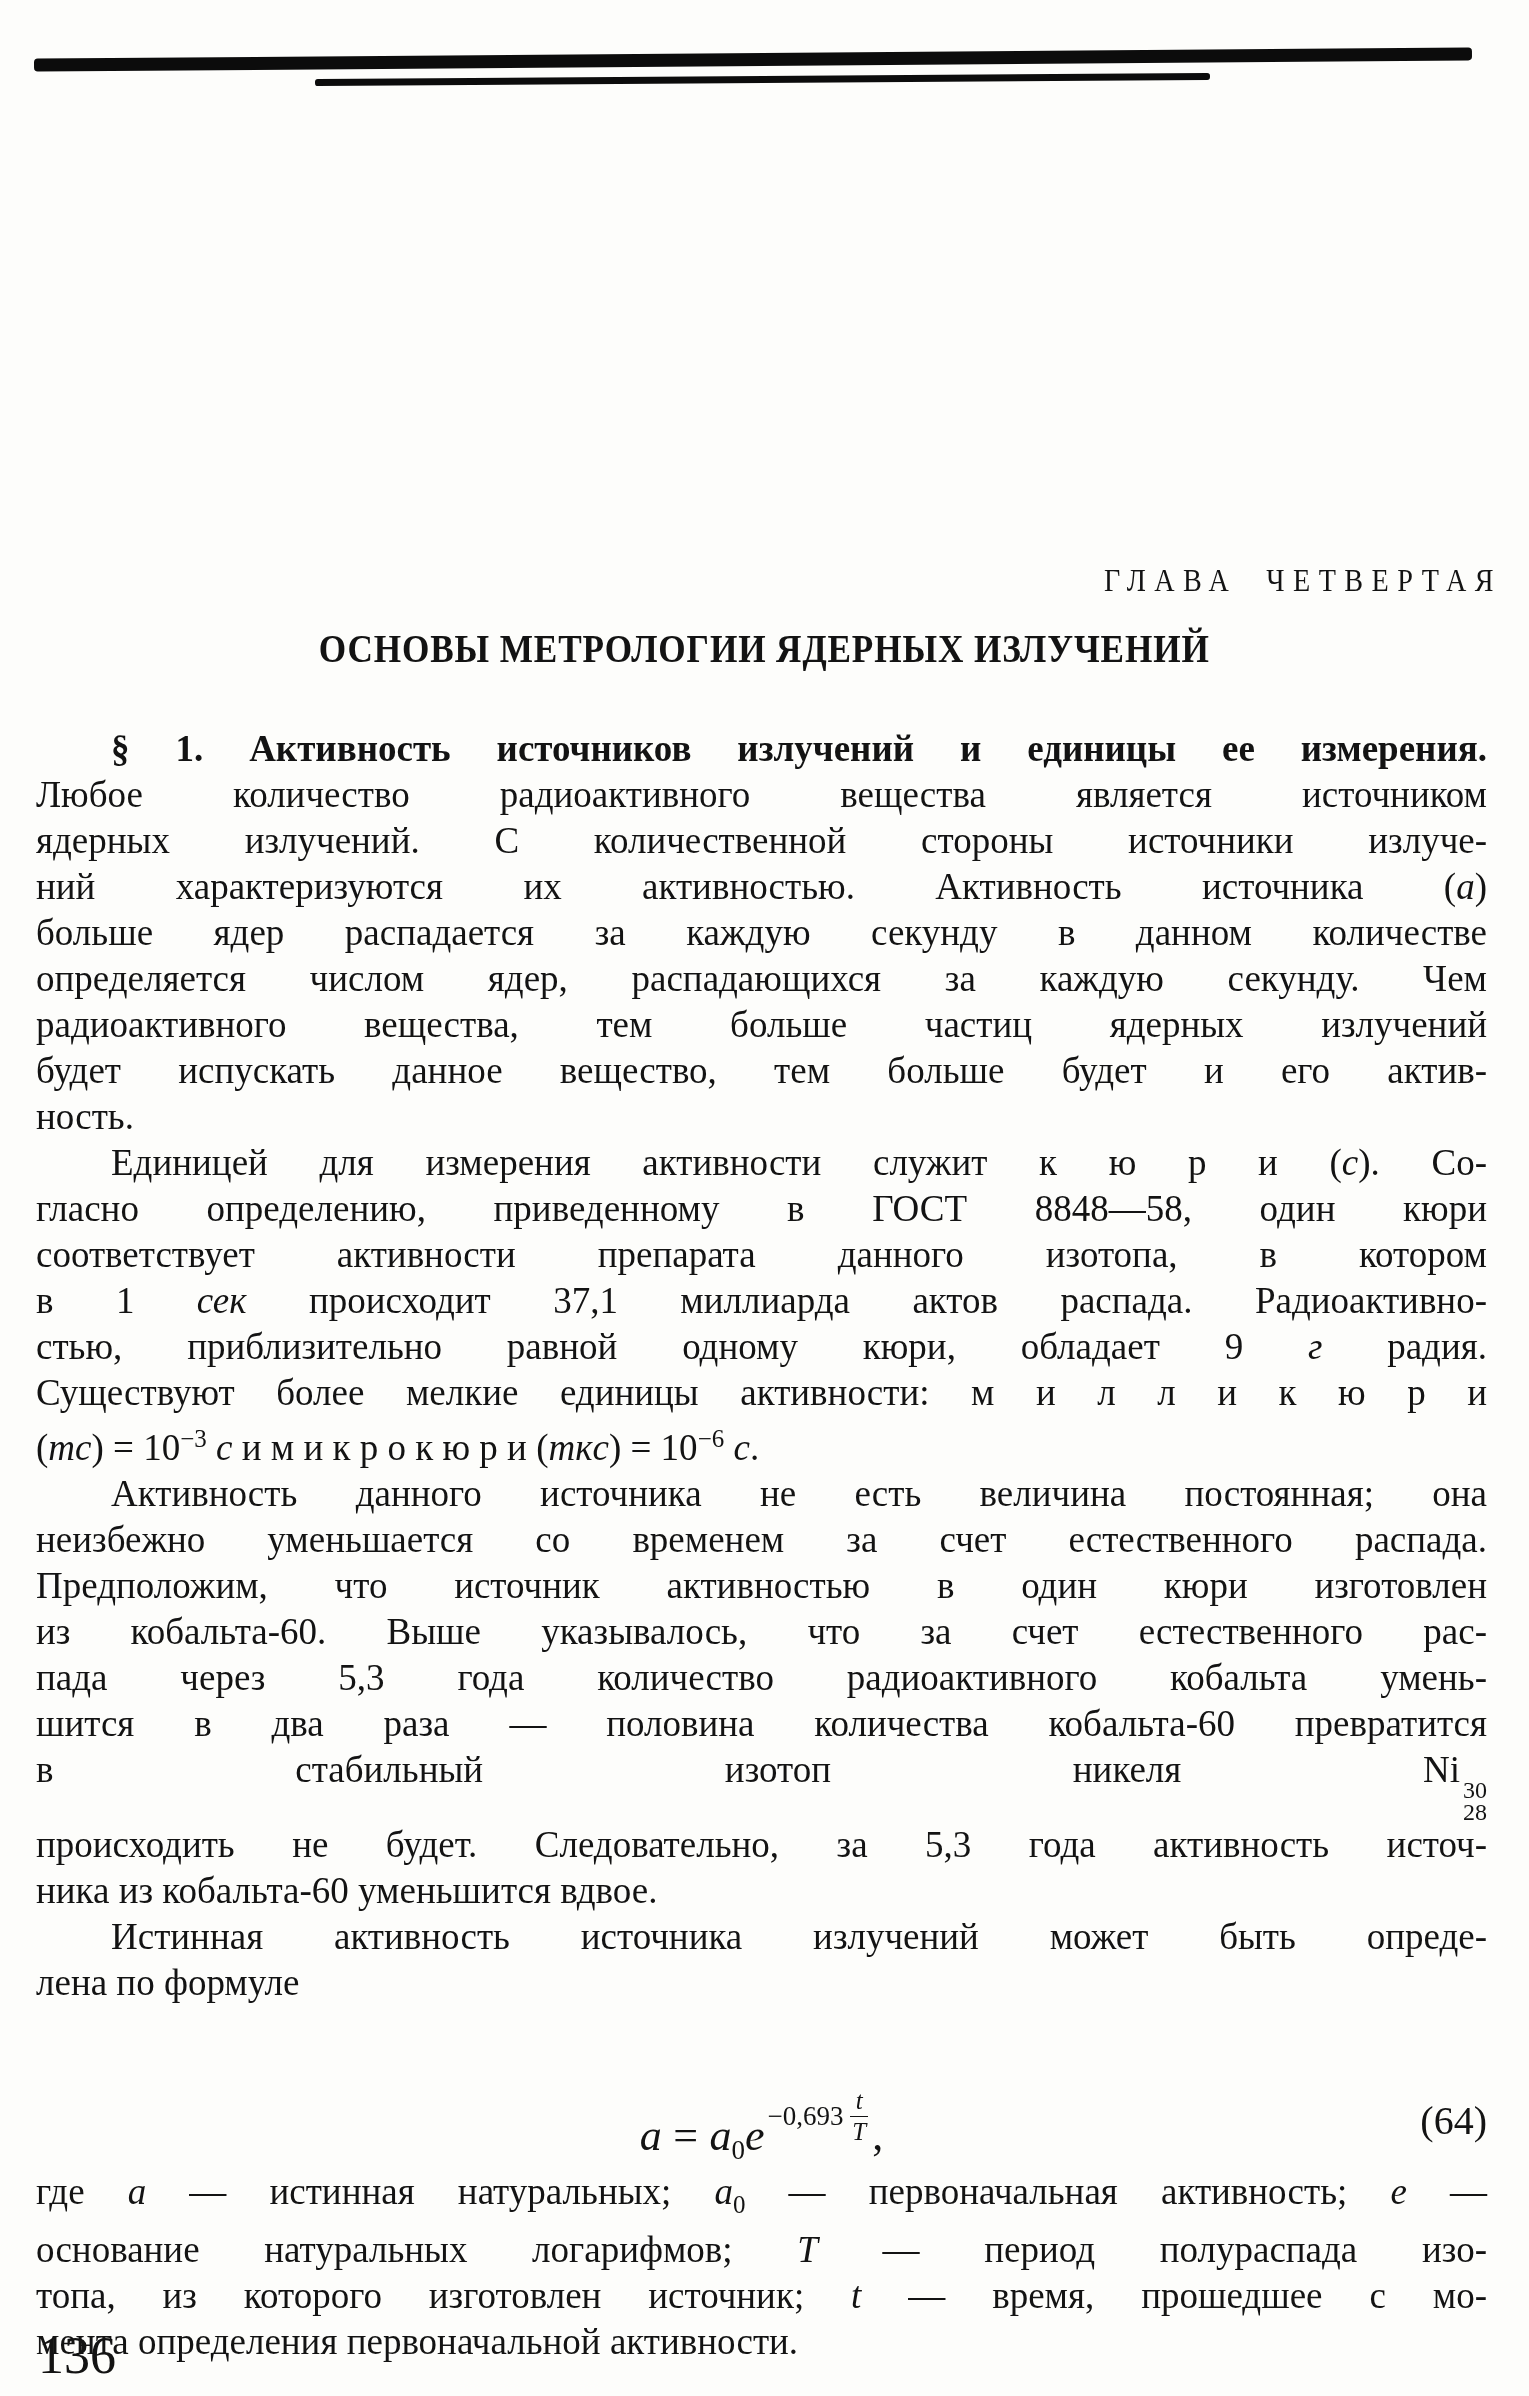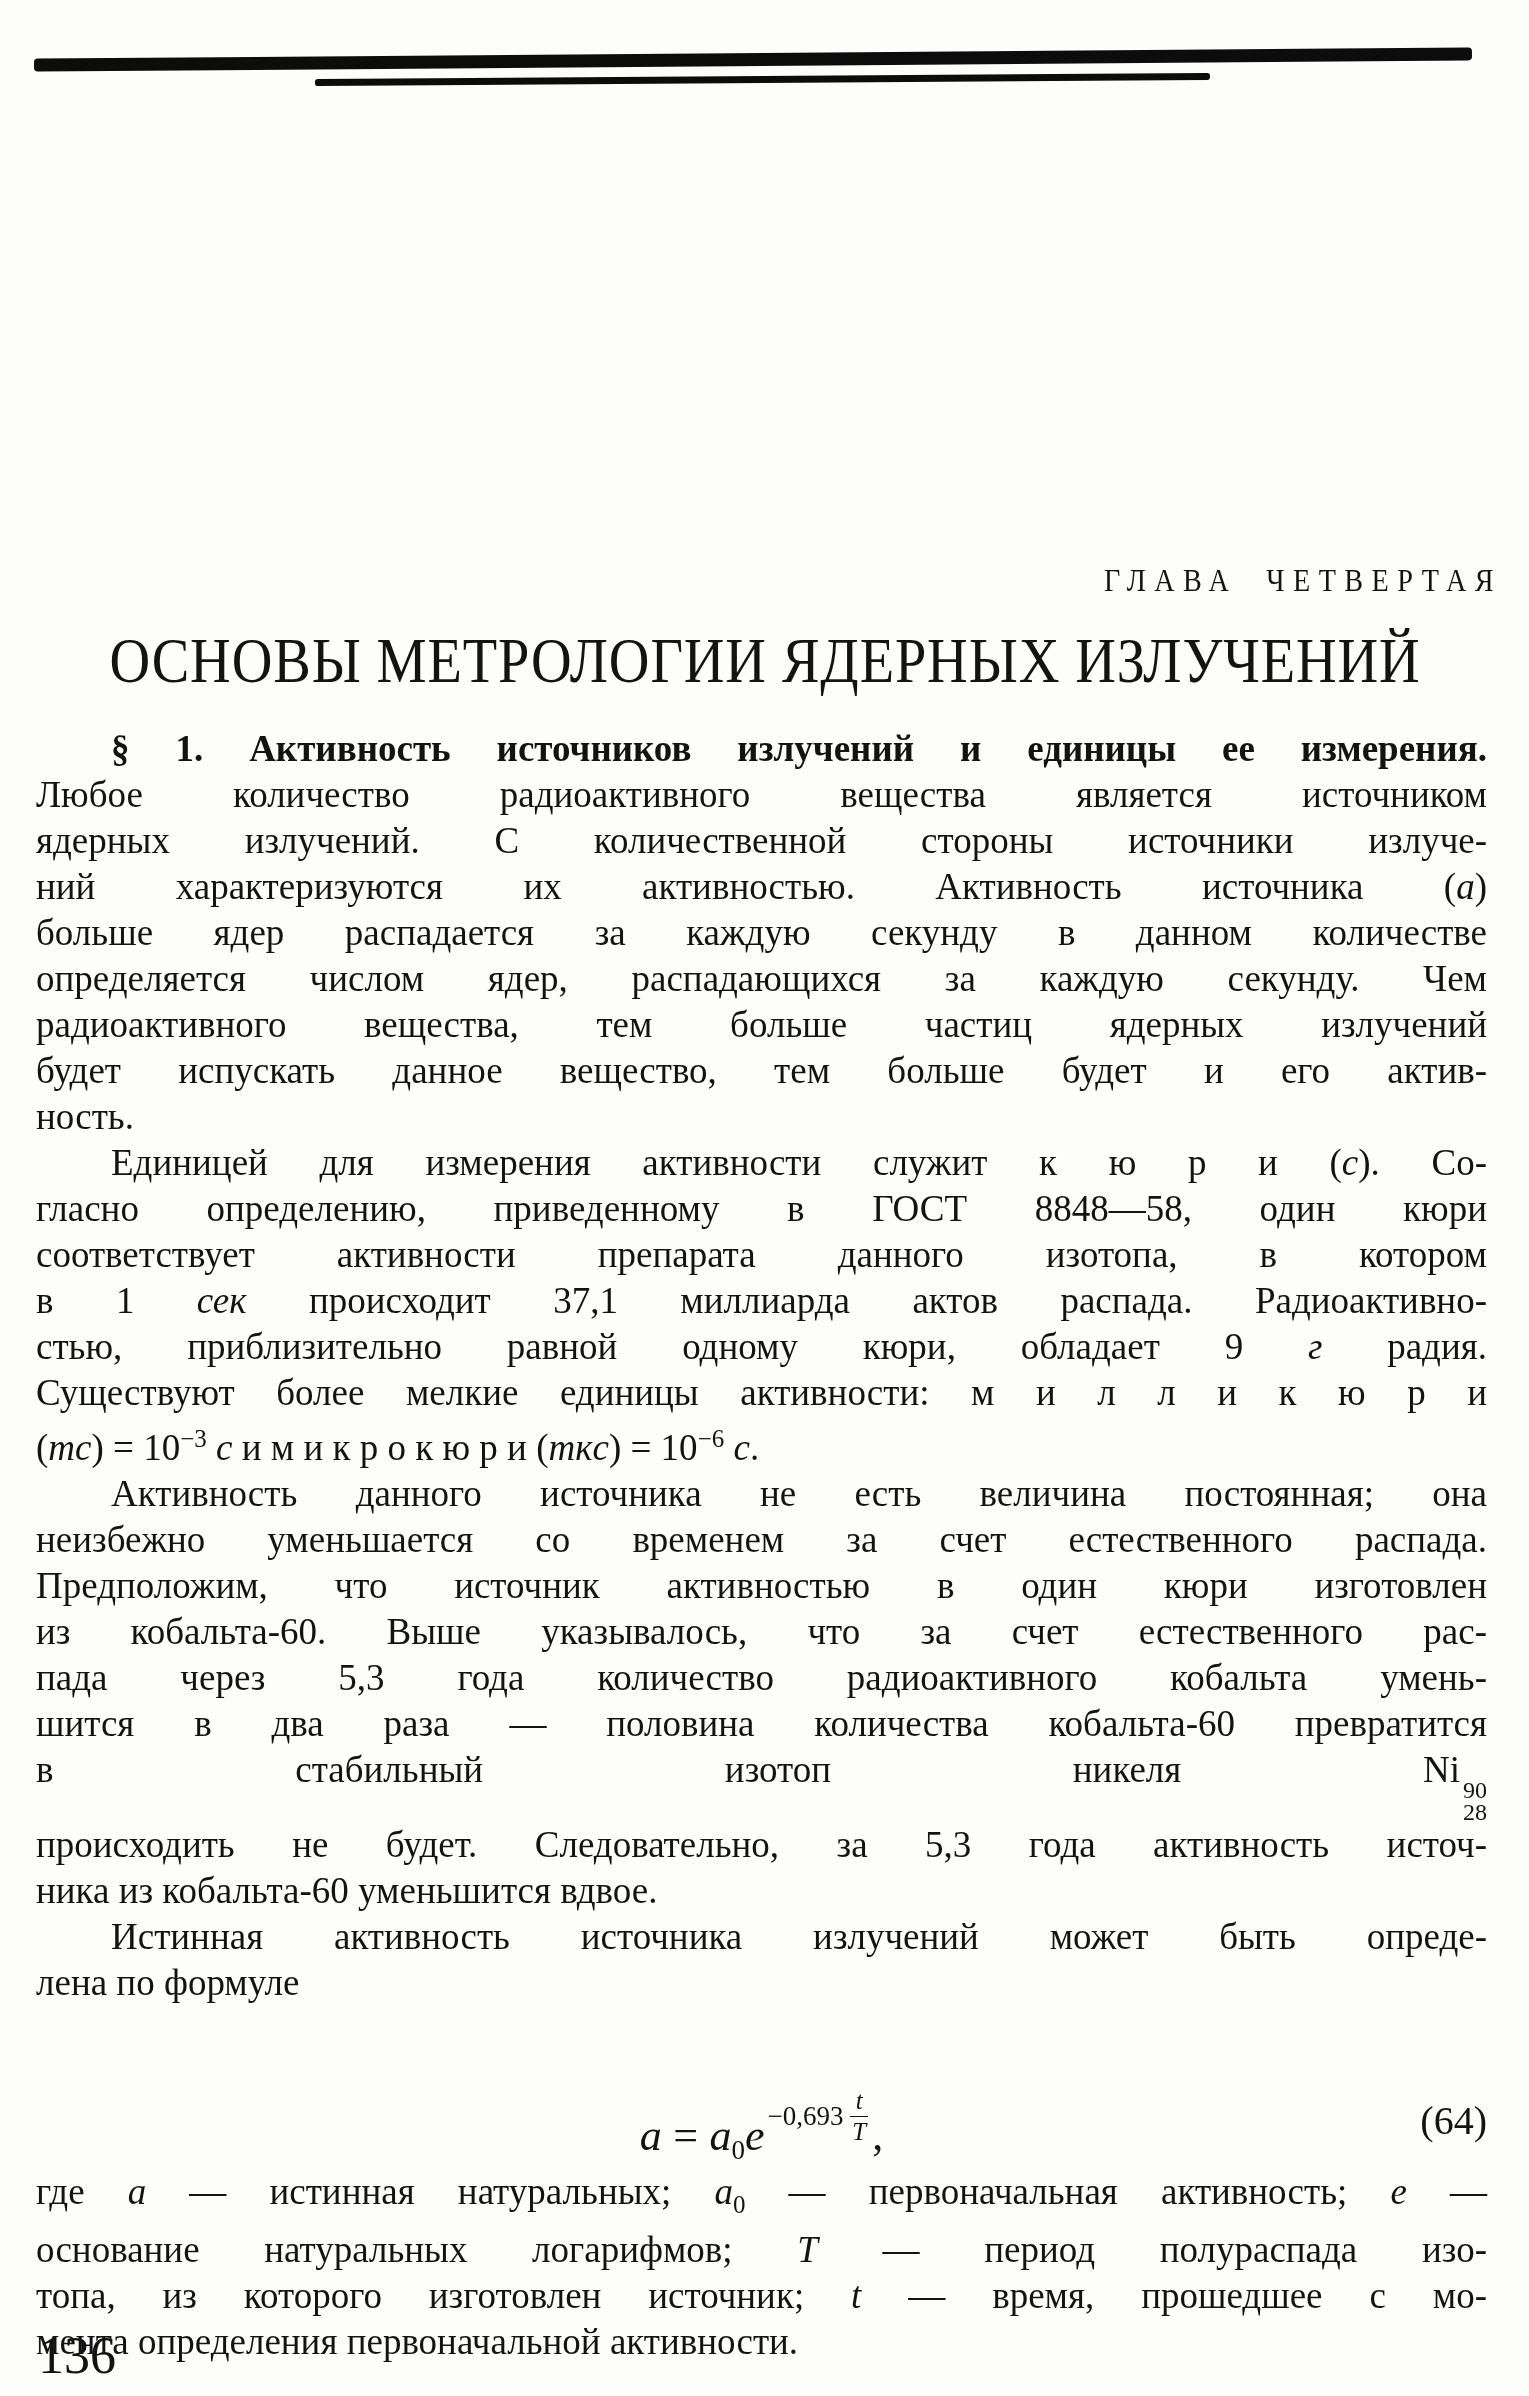--- a/index.html
+++ b/index.html
@@ -13,21 +13,21 @@
     overflow:hidden;
   }
   
   .rule{position:absolute;background:#0c0c0c;}
   .rule-thick{left:34px;top:53px;width:1438px;height:13.4px;border-radius:3.8px;transform:rotate(-0.45deg);}
   .rule-thin{left:315px;top:76px;width:895px;height:6.7px;border-radius:2.9px;transform:rotate(-0.4deg);}
 
   
   .kicker{position:absolute;top:564px;left:0;width:100%;text-align:right;font-size:32px;line-height:1;}
   .kicker .inner{display:inline-block;letter-spacing:9.6px;word-spacing:15.3px;transform:scaleX(0.88);transform-origin:center;}
-  .title{position:absolute;top:629px;left:0;width:100%;text-align:center;font-size:64px;line-height:1;font-weight:normal;}
+  .title{position:absolute;top:629px;left:0;width:100%;text-align:center;font-size:40px;line-height:1;font-weight:bold;}
   .title .inner{display:inline-block;letter-spacing:1px;transform:scaleX(0.88);transform-origin:center;}
 
   
   .textblock{
     position:absolute;left:36px;top:726px;width:1451px;
     font-size:37px;line-height:46px;
   }
   .tl{text-align:justify;text-align-last:justify;}
   .tl.end{text-align-last:left;}
   .tl.ind{text-indent:75px;}
@@ -90,21 +90,21 @@
         <div class="tl"><span>стью, приблизительно равной одному кюри, обладает 9 </span><span class="i">г</span><span> радия.</span></div>
         <div class="tl"><span>Существуют более мелкие единицы активности: м и л л и к ю р и</span></div>
         <div class="tl end"><span>(</span><span class="i">mc</span><span>) = 10</span><span class="sup">−3</span><span> </span><span class="i">c</span><span> и м и к р о к ю р и (</span><span class="i">mкc</span><span>) = 10</span><span class="sup">−6</span><span> </span><span class="i">c</span><span>.</span></div>
         <div class="tl ind"><span>Активность данного источника не есть величина постоянная; она</span></div>
         <div class="tl"><span>неизбежно уменьшается со временем за счет естественного распада.</span></div>
         <div class="tl"><span>Предположим, что источник активностью в один кюри изготовлен</span></div>
         <div class="tl"><span>из кобальта-60. Выше указывалось, что за счет естественного рас-</span></div>
         <div class="tl"><span>пада через 5,3 года количество радиоактивного кобальта умень-</span></div>
         <div class="tl"><span>шится в два раза — половина количества кобальта-60 превратится</span></div>
         <div class="tl"><span>в стабильный изотоп никеля Ni</span><span class="stack">
-            <span>90</span>
+            <span>30</span>
             <span>28</span>
           </span></div>
         <div class="tl"><span>происходить не будет. Следовательно, за 5,3 года активность источ-</span></div>
         <div class="tl end"><span>ника из кобальта-60 уменьшится вдвое.</span></div>
         <div class="tl ind"><span>Истинная активность источника излучений может быть опреде-</span></div>
         <div class="tl end"><span>лена по формуле</span></div>
       </div>
 
     <div class="formula-row">
       <span class="f-main"><span class="fi">a</span><span class="feq">=</span><span class="fi">a</span><span class="f-sub0">0</span><span class="fi">e</span><span class="f-exp">

